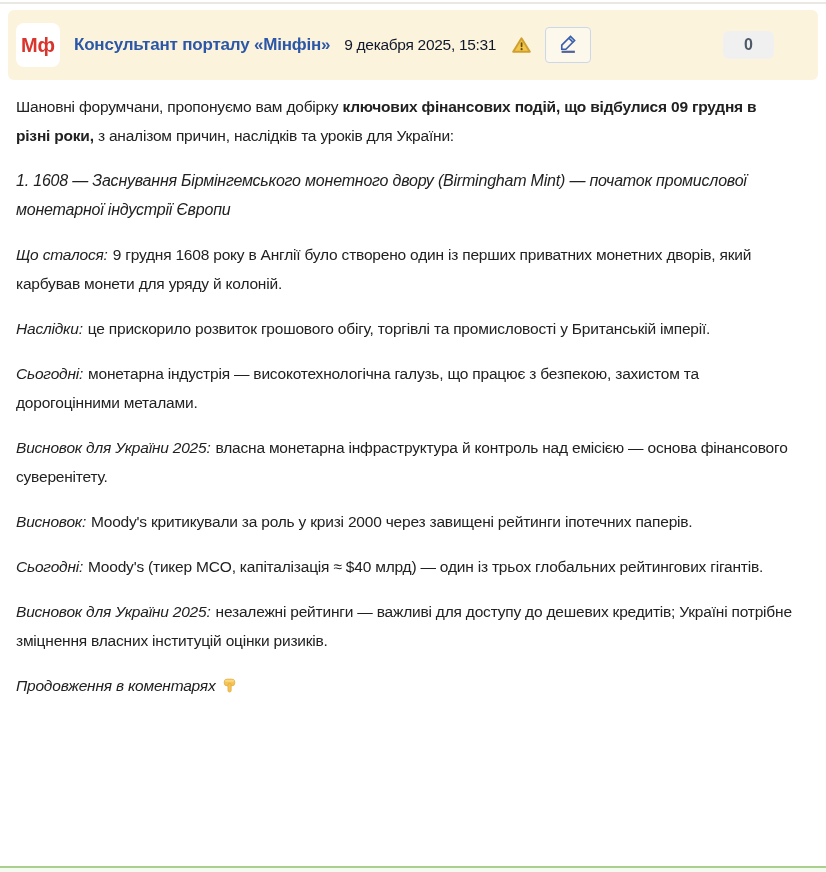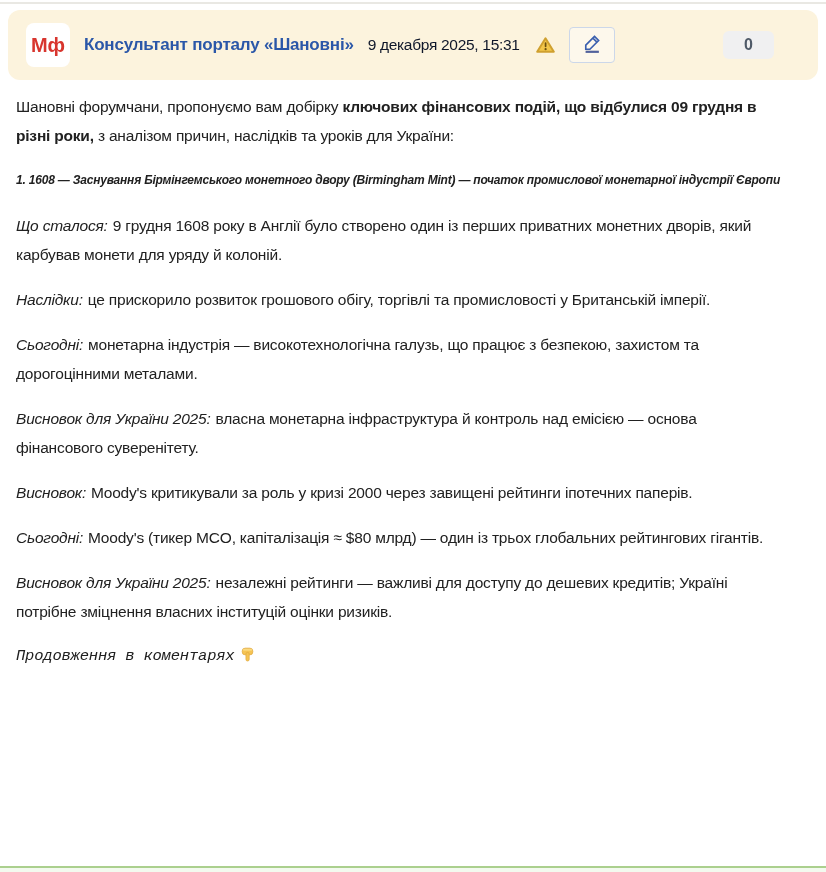--- a/index.html
+++ b/index.html
@@ -17,22 +17,22 @@
     width: 100%;
   }
   .post { margin: 6px 8px 0 8px; }
 
   
   .post-header {
     background: #fcf3dd;
     height: 70px;
     display: flex;
     align-items: center;
-    padding: 0 0 0 18px;
-    border-radius: 12px;
+    padding: 0 0 0 8px;
+    border-radius: 6px;
   }
   .avatar {
     width: 44px; height: 44px;
     background: #ffffff;
     border-radius: 8px;
     display: flex; align-items: center; justify-content: center;
     font-weight: 700; font-size: 20px;
     color: #d8352e;
     flex: 0 0 auto;
     cursor: pointer;
@@ -75,30 +75,29 @@
     cursor: pointer;
   }
 
   
   .post-body {
     padding: 12px 26px 0 8px;
     font-size: 15.5px;
     line-height: 29px;
     letter-spacing: -0.2px;
   }
-  .post-body p { margin: 0 12px 16px 0; }
+  .post-body p { margin: 0 0 16px 0; }
   .para-label { font-style: italic; margin-right: 5px; }
   .event-heading {
-    font-weight: 700;
+    font-weight: 400;
     font-style: italic;
-    font-size: 12px;
-    text-align: right;
+    font-size: 16px;
   }
   .intro b { font-weight: 700; }
-  .footer-note { font-style: italic; font-family: Liberation Mono, monospace; }
+  .footer-note { font-style: italic; }
   .emoji { display: inline-block; vertical-align: -3px; margin-left: 5px; }
 
   
   .next-strip {
     position: absolute;
     left: 0; bottom: 0;
     width: 100%;
     height: 6px;
     background: #f3faef;
     border-top: 2px solid #abd08e;
@@ -108,21 +107,21 @@
 <body>
 
 <div class="top-line"></div>
 
 <div class="post">
 
   <div class="post-header">
     <div class="avatar">
       <span>Мф</span>
     </div>
-    <div class="author-name">Консультант порталу «Шановні»</div>
+    <div class="author-name">Консультант порталу «Мінфін»</div>
     <div class="timestamp">9 декабря 2025, 15:31</div>
 
     <div class="warn-wrap">
       <svg width="19" height="18" viewBox="0 0 24 22">
         <polygon points="12,2.5 22.5,19.5 1.5,19.5" fill="#f2c64a" stroke="#cfa02f" stroke-width="2.5" stroke-linejoin="round"></polygon>
         <rect x="11" y="7.5" width="2.2" height="6.2" rx="1.1" fill="#6b4f0e"></rect>
         <circle cx="12.1" cy="16.3" r="1.4" fill="#6b4f0e"></circle>
       </svg>
     </div>
 
@@ -152,21 +151,21 @@
 
     <p><span class="para-label">Сьогодні:</span><span>монетарна індустрія — високотехнологічна галузь, що працює з безпекою, захистом та дорогоцінними металами.</span></p>
 
     <p><span class="para-label">Висновок для України 2025:</span><span>власна монетарна інфраструктура й контроль над емісією — основа фінансового суверенітету.</span></p>
 
 
 
 
     <p><span class="para-label">Висновок:</span><span>Moody's критикували за роль у кризі 2000 через завищені рейтинги іпотечних паперів.</span></p>
 
-    <p><span class="para-label">Сьогодні:</span><span>Moody's (тикер MCO, капіталізація ≈ $80 млрд) — один із трьох глобальних рейтингових гігантів.</span></p>
+    <p><span class="para-label">Сьогодні:</span><span>Moody's (тикер MCO, капіталізація ≈ $40 млрд) — один із трьох глобальних рейтингових гігантів.</span></p>
 
     <p><span class="para-label">Висновок для України 2025:</span><span>незалежні рейтинги — важливі для доступу до дешевих кредитів; Україні потрібне зміцнення власних інституцій оцінки ризиків.</span></p>
 
     <p class="footer-note"><span>Продовження в коментарях</span><span class="emoji">
       <svg width="17" height="17" viewBox="0 0 24 24">
         <rect x="4.5" y="3" width="15" height="9.5" rx="4.2" fill="#f6c453" stroke="#e0a93e" stroke-width="1"></rect>
         <rect x="9.8" y="9" width="4.6" height="12.2" rx="2.3" fill="#f6c453" stroke="#e0a93e" stroke-width="1"></rect>
         <rect x="5.5" y="4.2" width="13" height="2.4" rx="1.2" fill="#fbd97e"></rect>
       </svg>
     </span></p>

